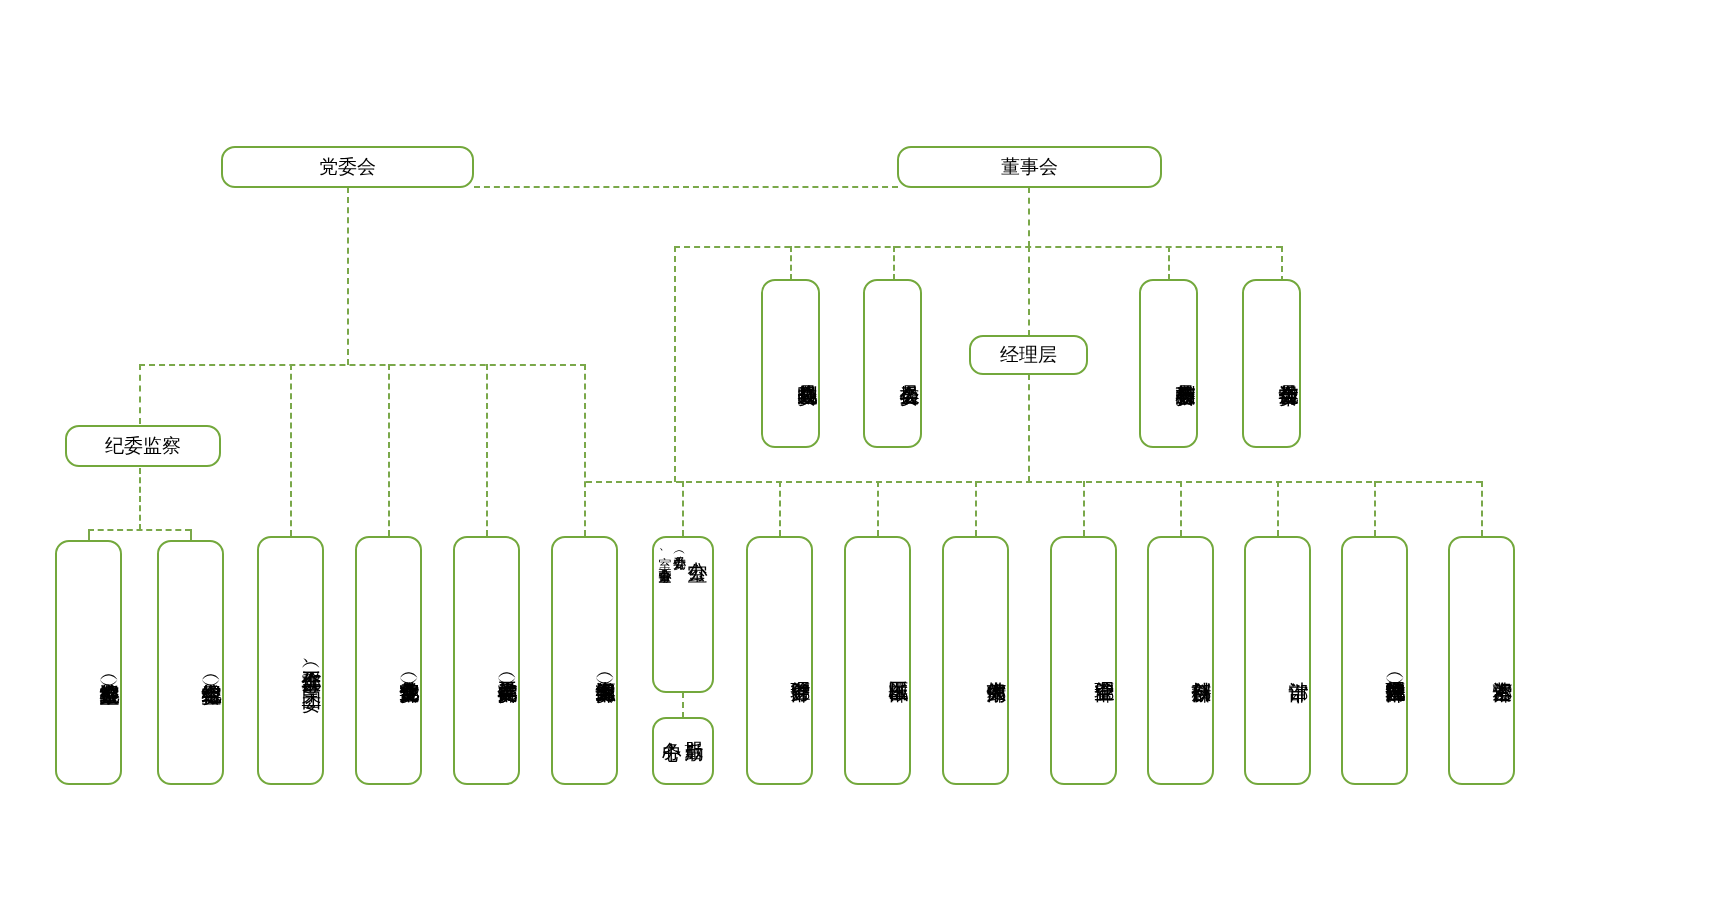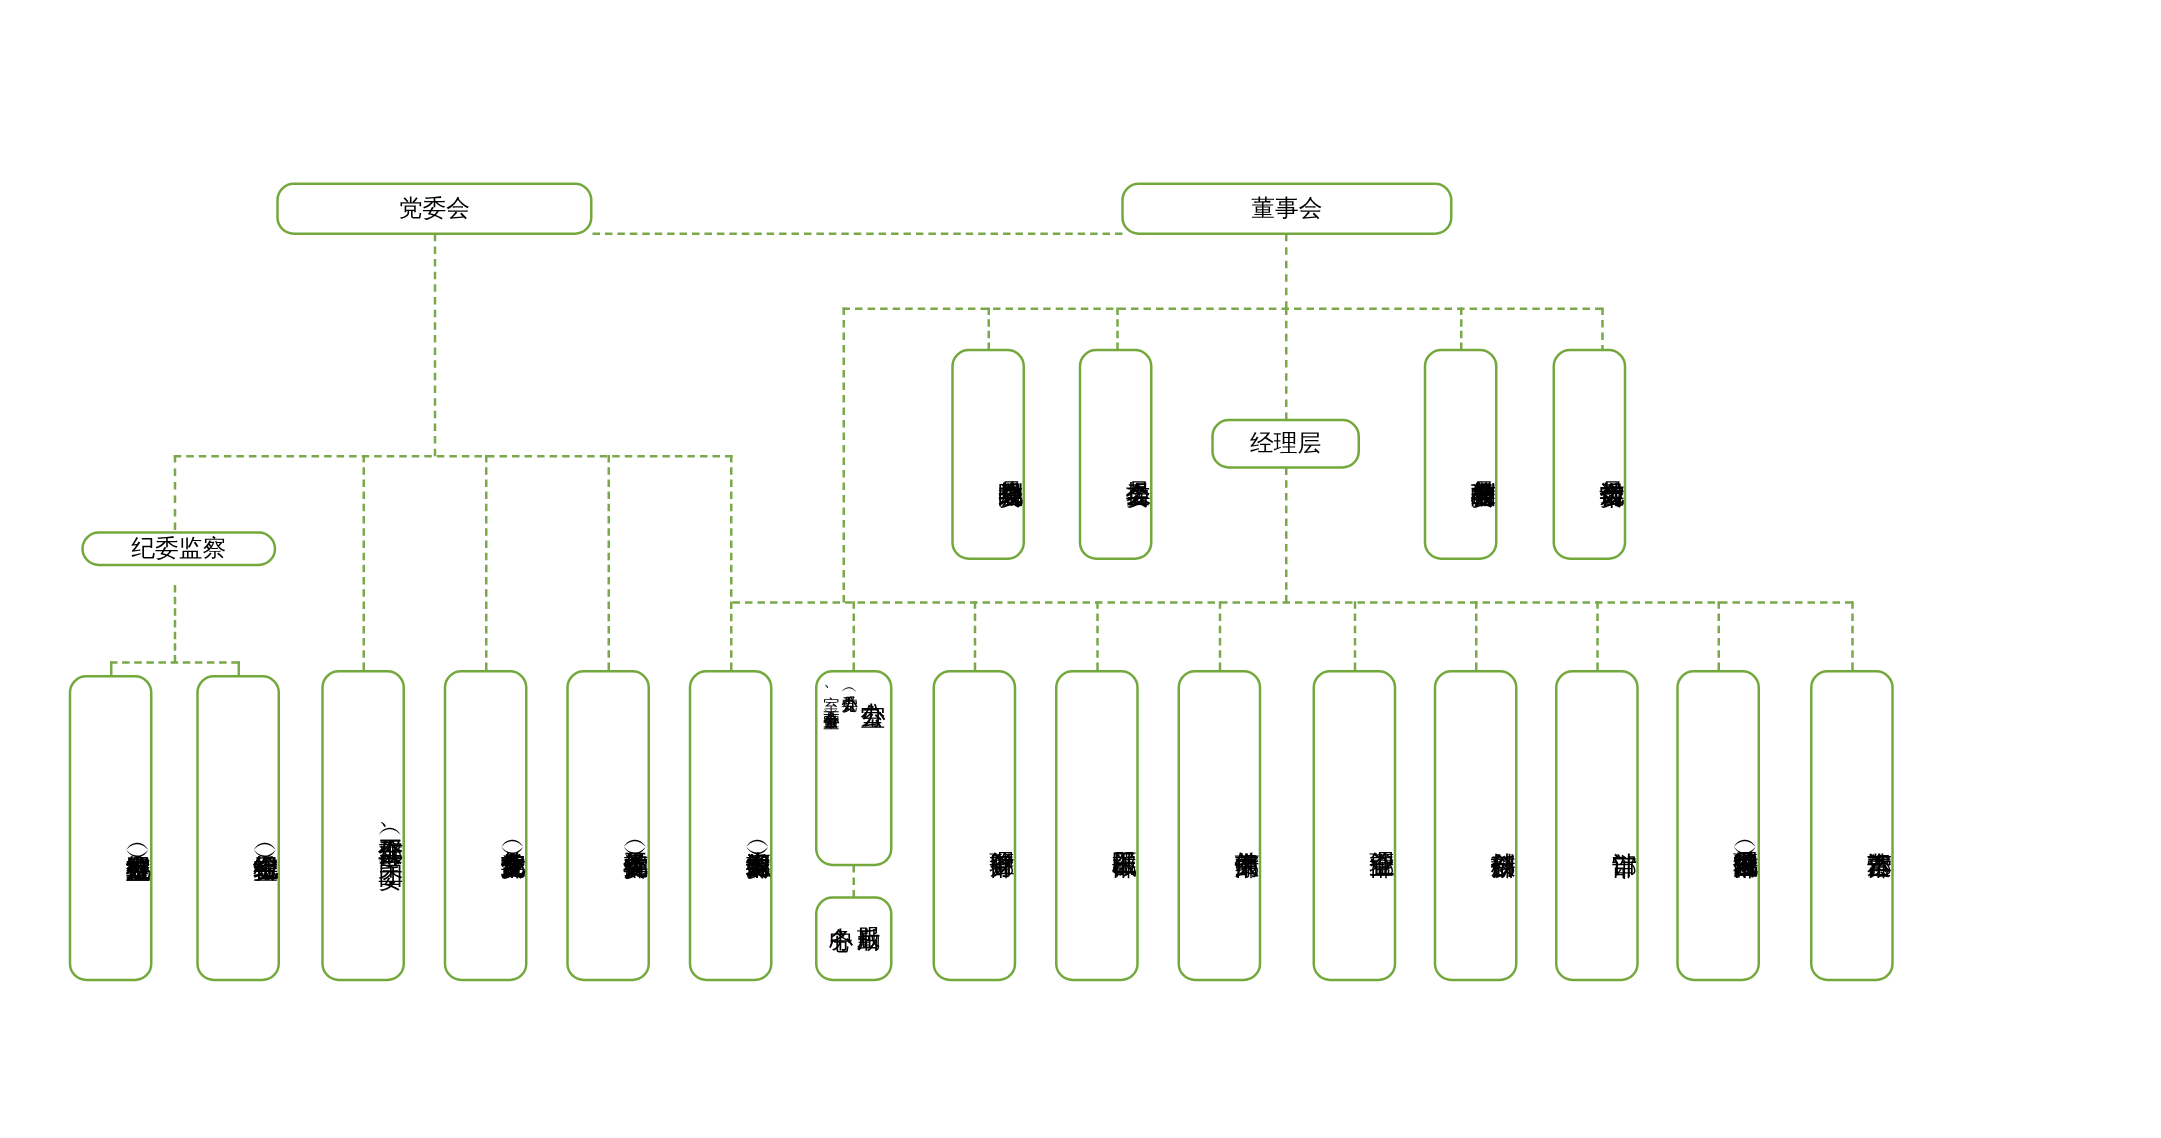--- a/index.html
+++ b/index.html
@@ -151,21 +151,21 @@
   </div>
 
   <div class="node v" style="left:1139px;top:279px;width:59px;height:169px;">
     <span>薪酬与考核委员会</span>
   </div>
 
   <div class="node v" style="left:1242px;top:279px;width:59px;height:169px;">
     <span>合规与审计委员会</span>
   </div>
 
-  <div class="node h" style="left:65px;top:425px;width:156px;height:28px;">
+  <div class="node h" style="left:65px;top:425px;width:156px;height:42px;">
     <span>纪委监察</span>
   </div>
 
   <div class="node v" style="left:55px;top:540px;width:67px;height:245px;">
     <span>纪检监察室（巡察办公室）</span>
   </div>
 
   <div class="node v" style="left:157px;top:540px;width:67px;height:245px;">
     <span>纪委综合室（纪检组）</span>
   </div>

